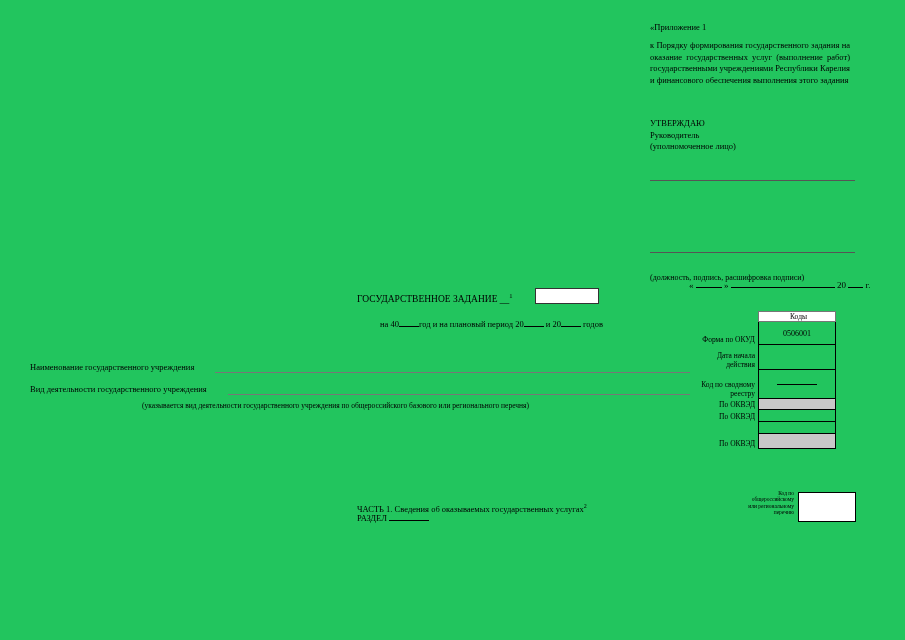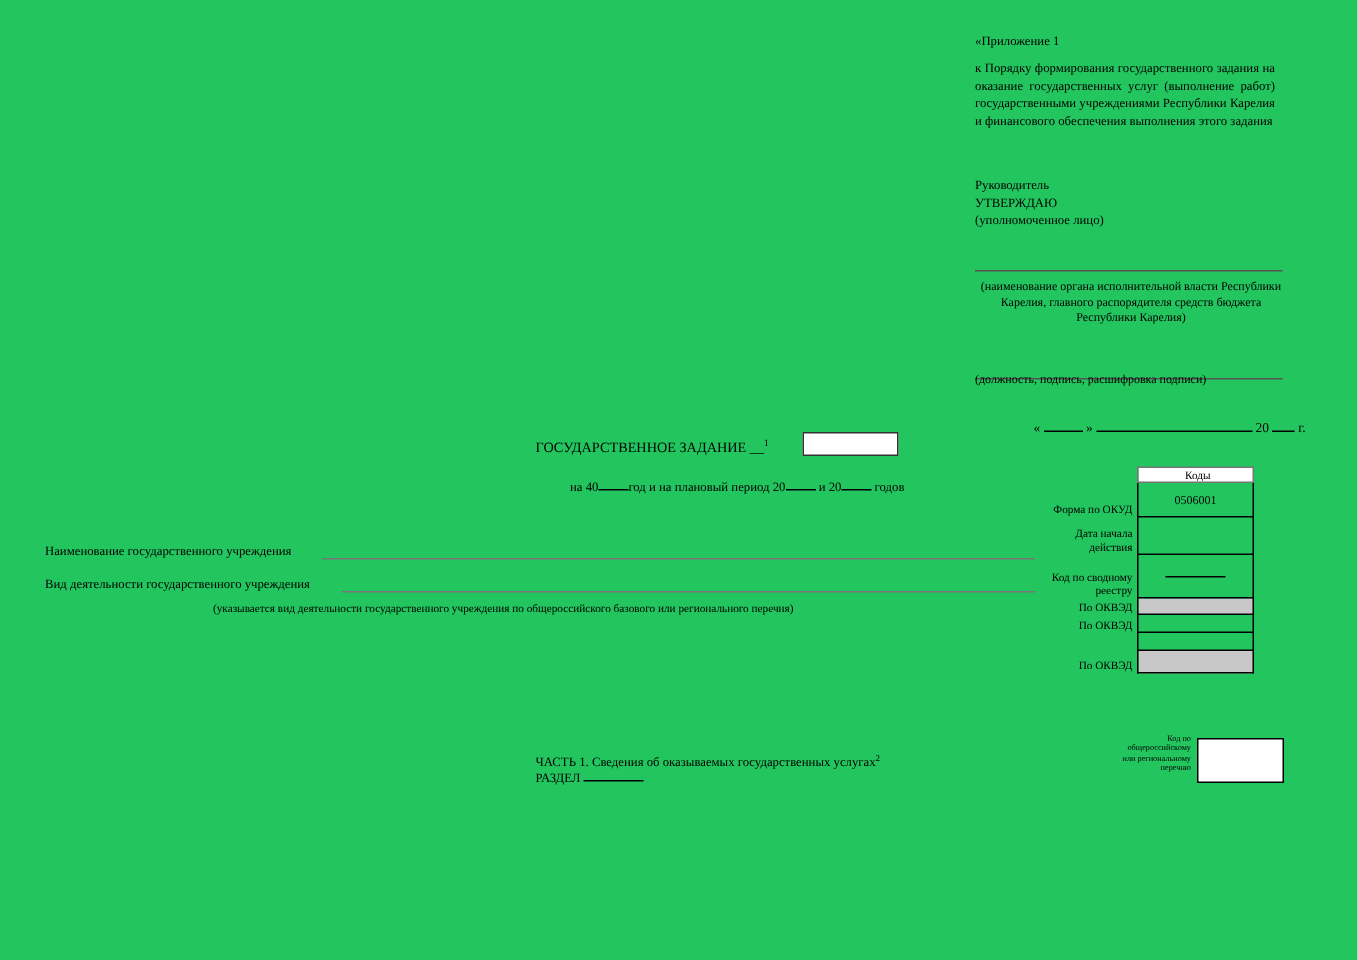--- a/index.html
+++ b/index.html
@@ -41,21 +41,21 @@
     height: 0;
   }
   .rule-1 { top: 180px; }
   .rule-2 { top: 252px; }
   .caption-authority {
     left: 650px; top: 186px; width: 208px;
     font-size: 8px; line-height: 10.6px;
     text-align: center;
   }
   .caption-signature {
-    left: 650px; top: 248px; width: 208px;
+    left: 650px; top: 273px; width: 208px;
     font-size: 8px; line-height: 10.5px;
   }
   .date-line {
     left: 650px; top: 278px; width: 208px;
     font-size: 9px; line-height: 12px;
     white-space: nowrap;
     margin-left: 39px;
   }
   .date-line .ul-sm {
     display: inline-block;
@@ -191,27 +191,26 @@
 </head>
 <body>
 
 <div id="page">
 
   <div class="abs appendix-label">«Приложение 1</div>
 
   <div class="abs preamble">к Порядку формирования государственного задания на оказание государственных услуг (выполнение работ) государственными учреждениями Республики Карелия и финансового обеспечения выполнения этого задания</div>
 
   <div class="abs approve-block">
+    <div>УТВЕРЖДАЮ</div>
     <div>Руководитель</div>
-    <div>УТВЕРЖДАЮ</div>
     <div>(уполномоченное лицо)</div>
   </div>
 
   <div class="abs rule rule-1"></div>
-  <div class="abs caption-authority">(наименование органа исполнительной власти Республики Карелия, главного распорядителя средств бюджета Республики Карелия)</div>
 
   <div class="abs rule rule-2"></div>
   <div class="abs caption-signature">(должность, подпись, расшифровка подписи)</div>
 
   <div class="abs date-line">
     <span>«</span>
     <span class="ul-sm" style="width:26px"></span>
     <span>»</span>
     <span class="ul-sm" style="width:104px"></span>
     <span>20</span>

